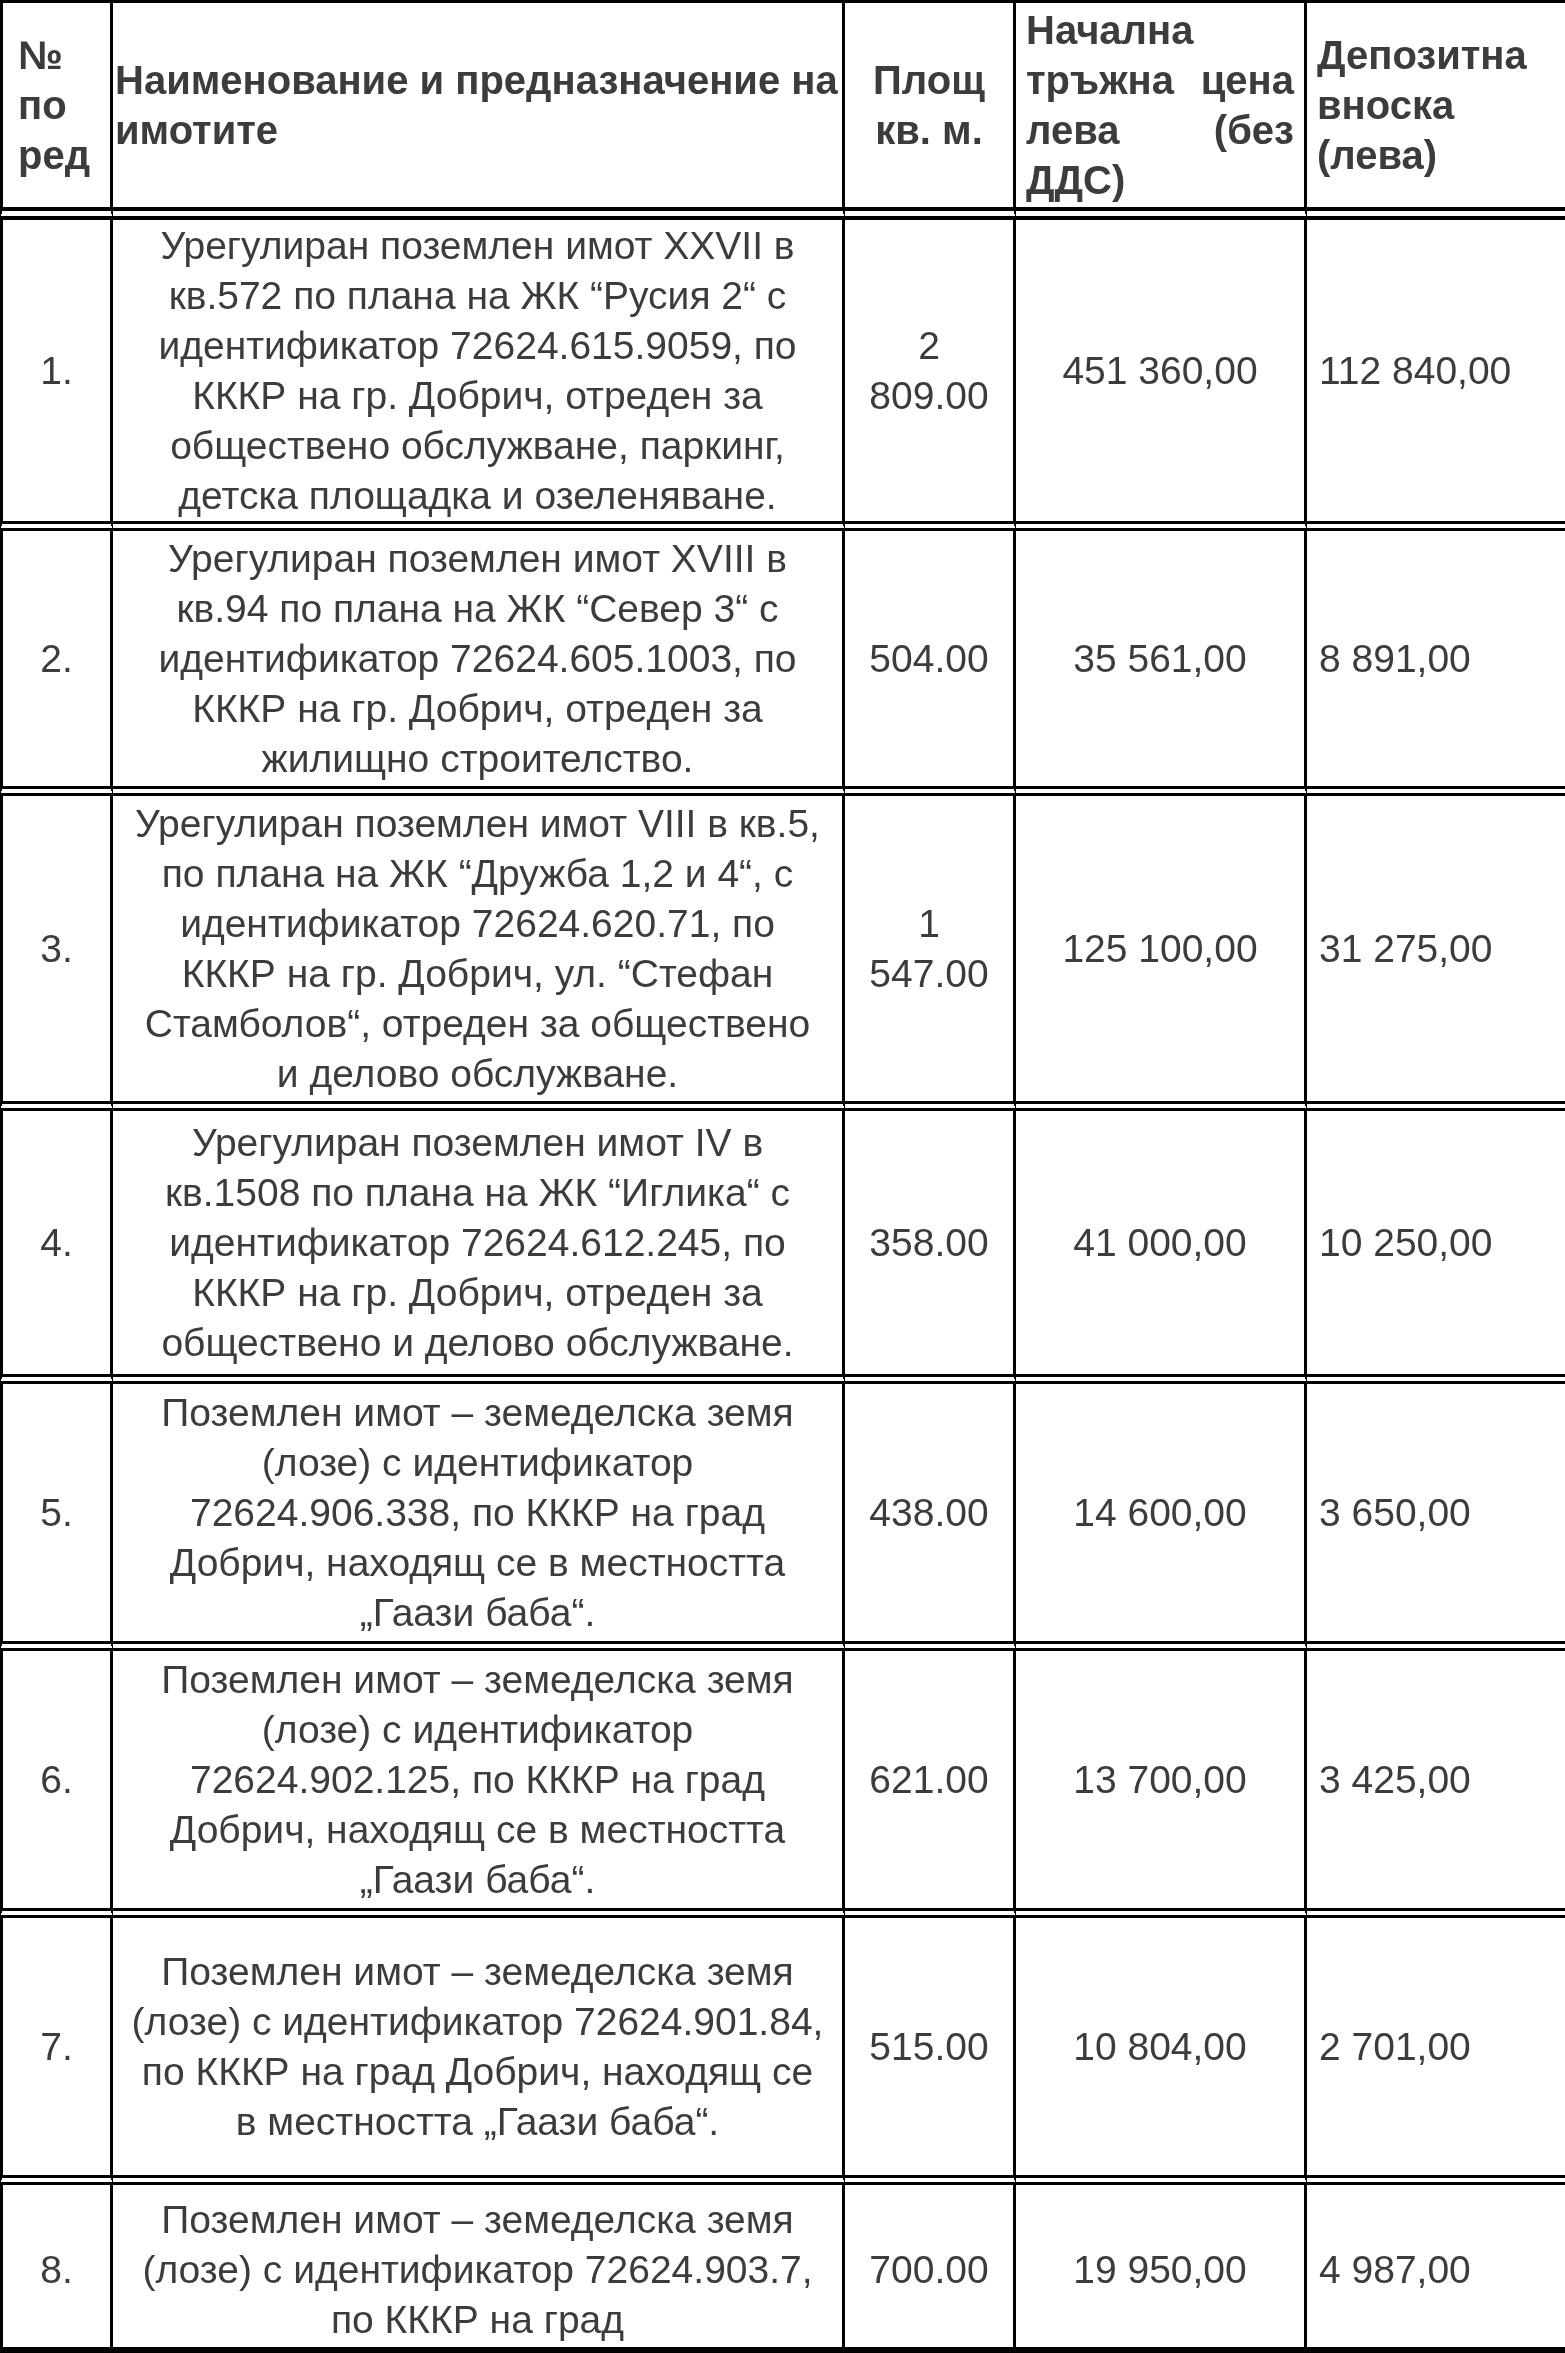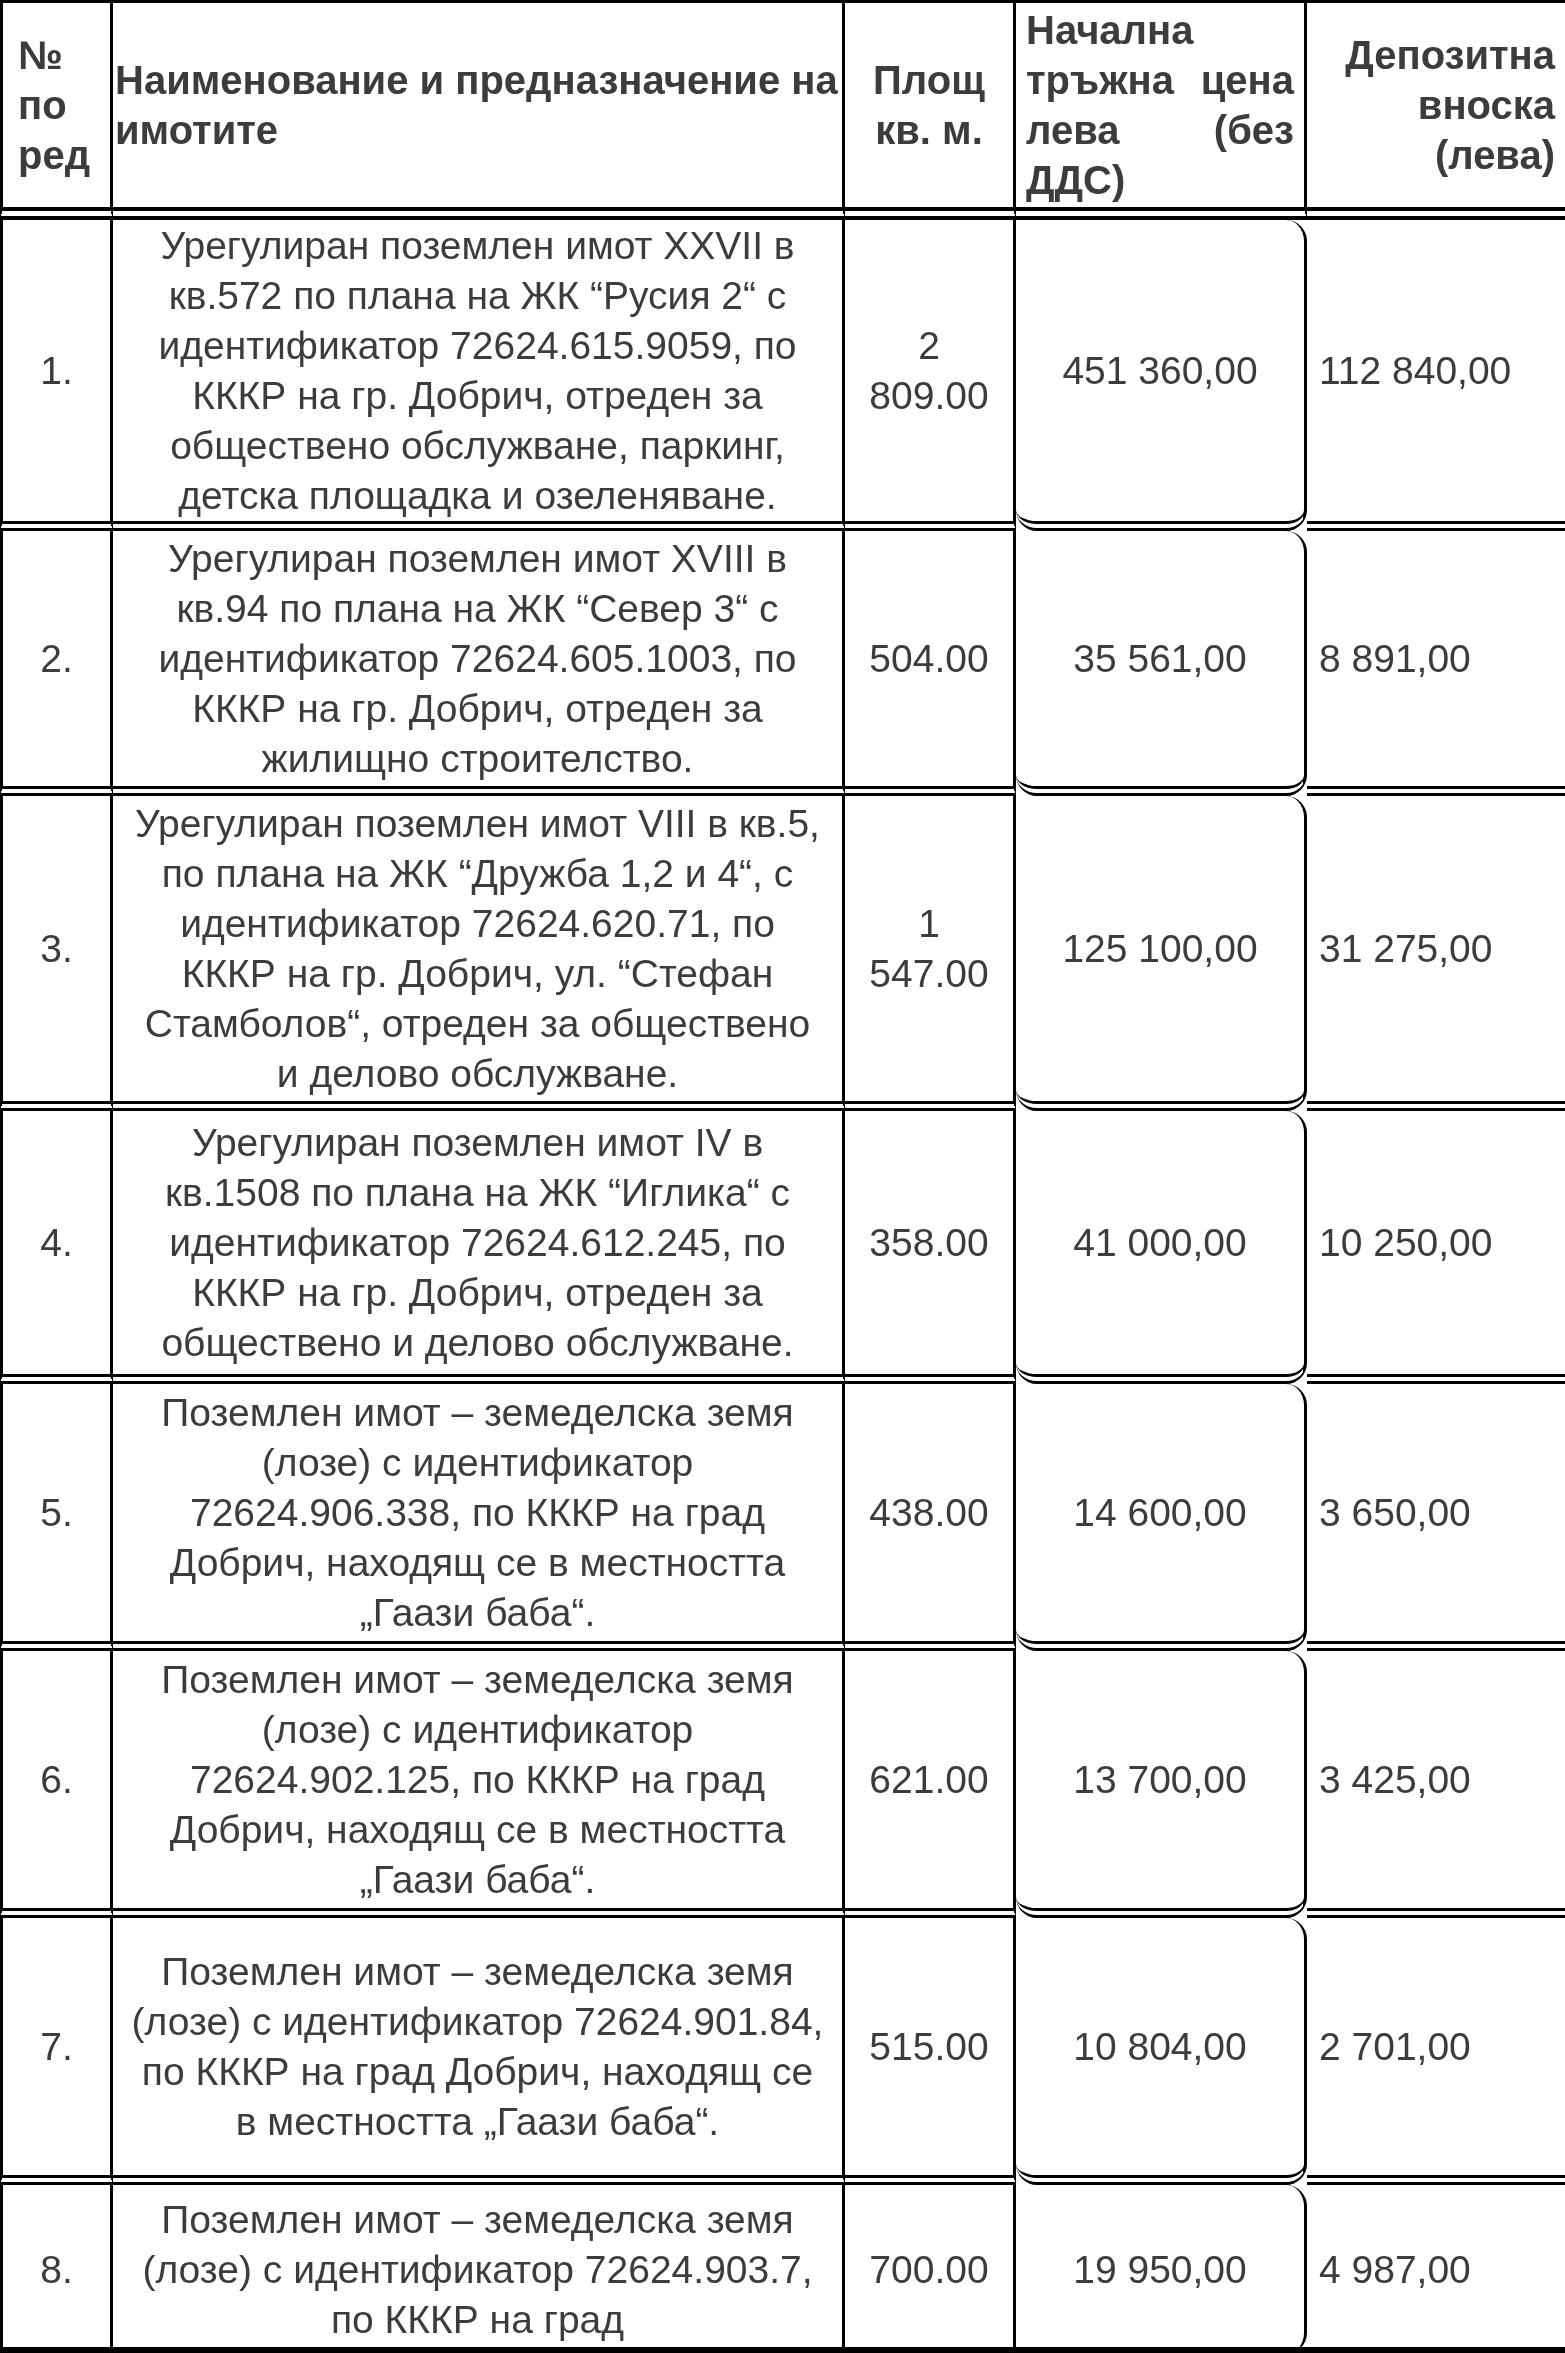--- a/index.html
+++ b/index.html
@@ -30,21 +30,21 @@
   col.w-deposit { width: 258px; }
 
   th, td {
     box-sizing: border-box;
     vertical-align: middle;
     border-right: 3.3px solid #000;
     border-bottom: 10px double #000;
     overflow: hidden;
     word-wrap: break-word;
   }
-  th:last-child, td:last-child { border-right: none; text-align: right; }
+  th:last-child, td:last-child { border-right: none; }
   th:first-child, td:first-child { border-left: 3.3px solid #000; }
 
   thead th {
     border-top: 3.3px solid #000;
     border-bottom: 13.3px double #000;
     font-size: 40px;
     font-weight: bold;
     line-height: 50px;
     text-align: left;
     padding: 0 2px;
@@ -56,21 +56,21 @@
     line-height: 50px;
     padding: 0 16.6px;
   }
 
   th.c-num      { padding: 0 5px 0 15px; }
   td.c-num      { text-align: center; padding: 0 6.6px; }
   td.c-name     { text-align: center; }
   th.c-area     { padding: 0 10px; text-align: center; }
   td.c-area     { text-align: center; padding: 0 10px; margin-left: 28px; }
   th.c-price    { padding: 0 10px; text-align: justify; }
-  td.c-price    { text-align: center; padding: 2px 10px; border-radius: 21px; }
+  td.c-price    { text-align: center; padding: 2px 10px; }
   th.c-deposit  { padding: 0 10px; }
   td.c-deposit  { text-align: left; padding: 0 12px; margin-left: 30px; }
 
   tbody tr:nth-child(1) { height: 311px; }
   tbody tr:nth-child(2) { height: 265px; }
   tbody tr:nth-child(3) { height: 315px; }
   tbody tr:nth-child(4) { height: 273px; }
   tbody tr:nth-child(5) { height: 267px; }
   tbody tr:nth-child(6) { height: 267px; }
   tbody tr:nth-child(7) { height: 267px; }

